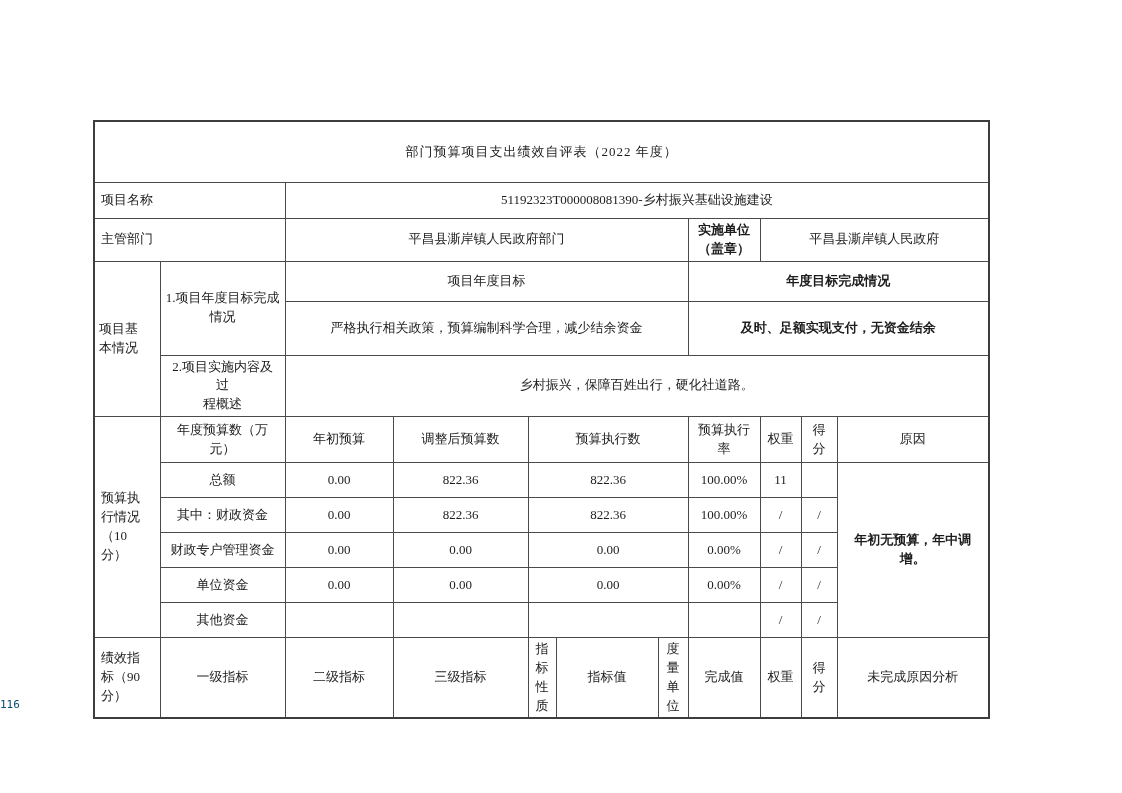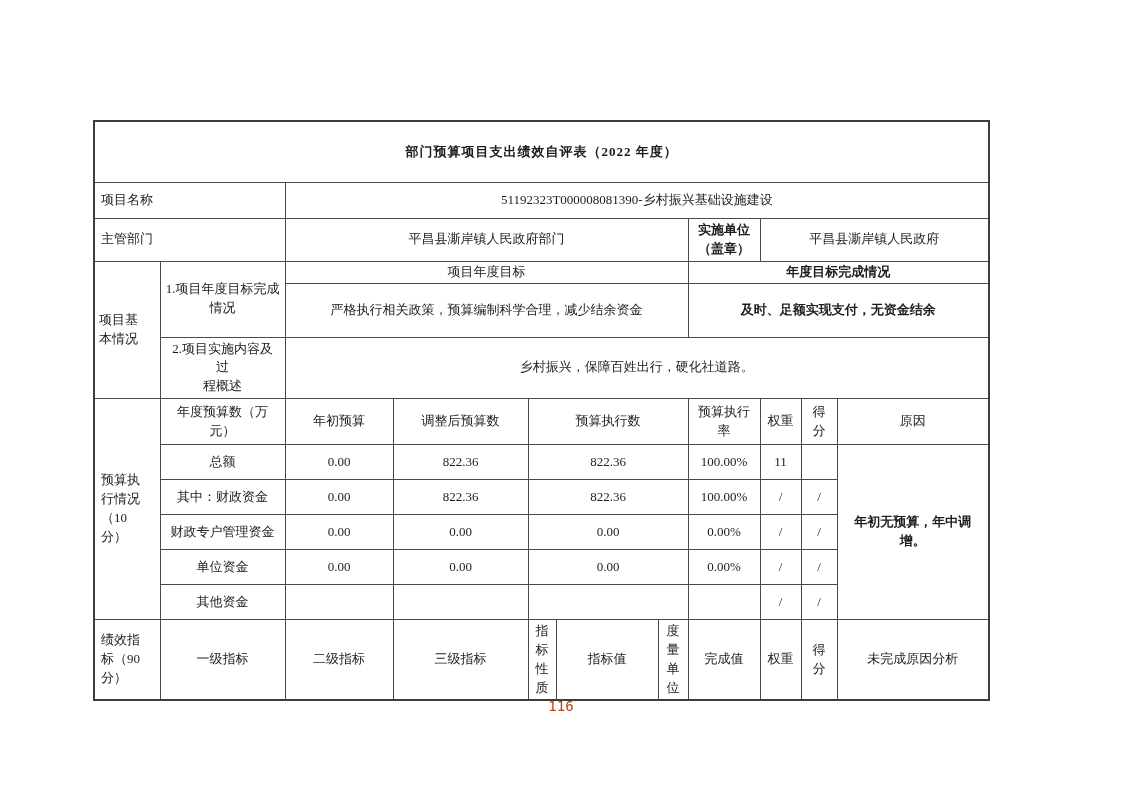--- a/index.html
+++ b/index.html
@@ -16,39 +16,39 @@
   .doc-table td{
     border:1px solid #4a4a4a;
     font-size:13px;line-height:1.45;
     padding:2px 6px;vertical-align:middle;
     overflow:hidden;
   }
   
   tr.r-title  td{height:56px;}
   tr.r-name   td{height:31px;}
   tr.r-dept   td{height:37px;}
-  tr.r-goalhead td{height:16px;padding:1px 4px;}
+  tr.r-goalhead td{height:16px;padding:10px 4px;}
   tr.r-goal   td{height:49px;}
   tr.r-impl   td{height:46px;}
   tr.r-bhead  td{height:41px;}
   tr.r-brow   td{height:30px;}
   tr.r-perf   td{height:68px;}
   
-  .title-cell{text-align:center;font-weight:bold;font-size:20px;letter-spacing:1px;}
+  .title-cell{text-align:center;font-weight:normal;font-size:20px;letter-spacing:1px;}
   .lbl{ text-align:left;padding-left:10px;}
   .val{ text-align:center;padding-left:8px;}
   .ctr{ text-align:center;}
   .bold{font-weight:bold;}
   .prewrap{white-space:pre-line;}
   .seclbl{text-align:left;padding:2px 2px;white-space:pre-line;}
   .vert{text-align:center;padding:2px 1px;white-space:pre-line;line-height:1.5;}
   .reason-cell{text-align:center;padding-left:8px;font-weight:bold;}
   .page-number{
     position:absolute;left:0;right:0;top:698px;
-    text-align:center;font-size:14px;color:#c2410c;
+    font-size:11px;color:#0c4a6e;
     font-family:"DejaVu Sans Mono","Liberation Mono",monospace;
   }
 </style>
 </head>
 <body>
 
 <table class="doc-table">
   <colgroup>
     <col style="width:66px">
       <col style="width:125px">

